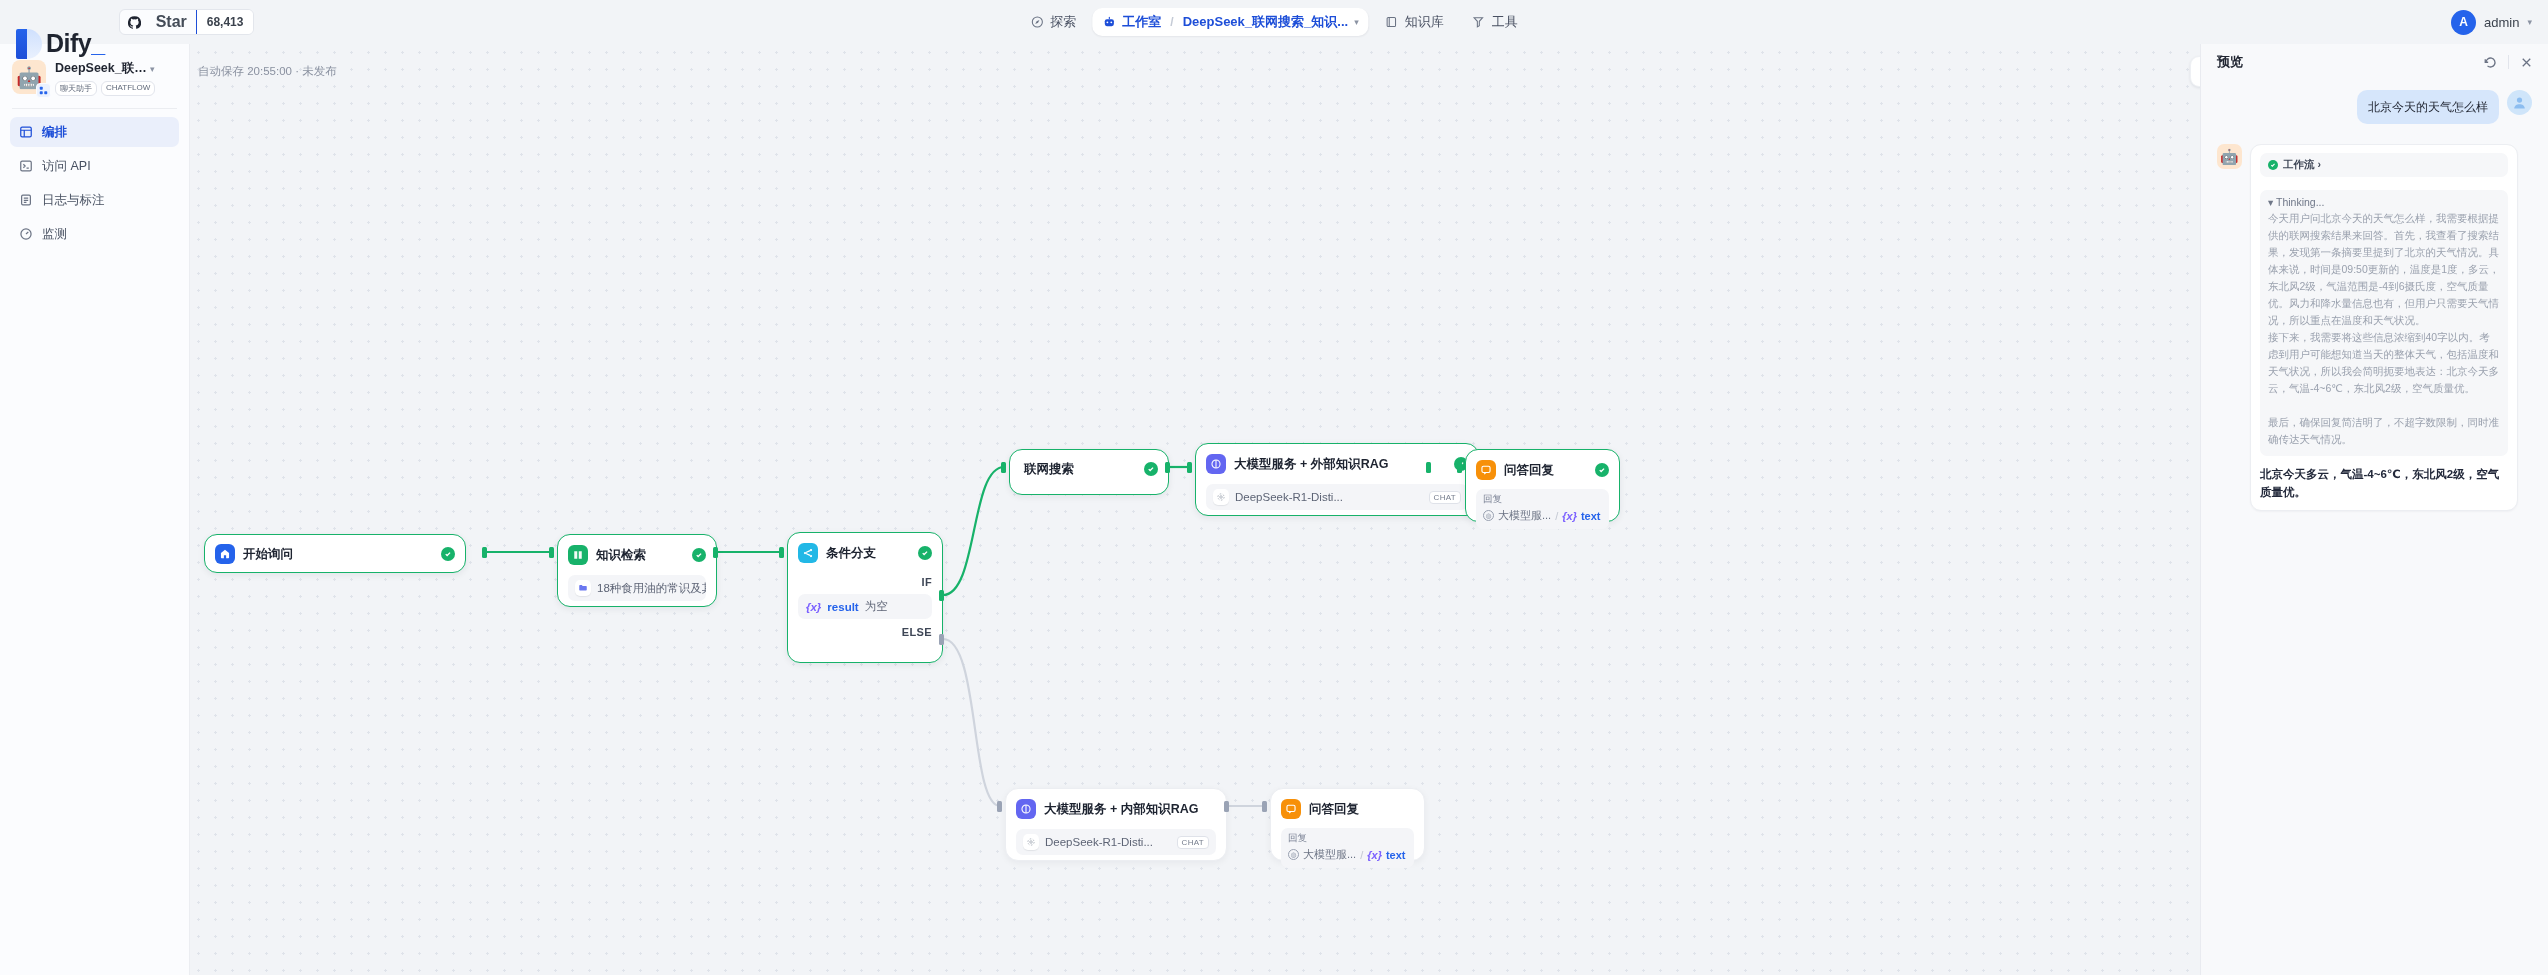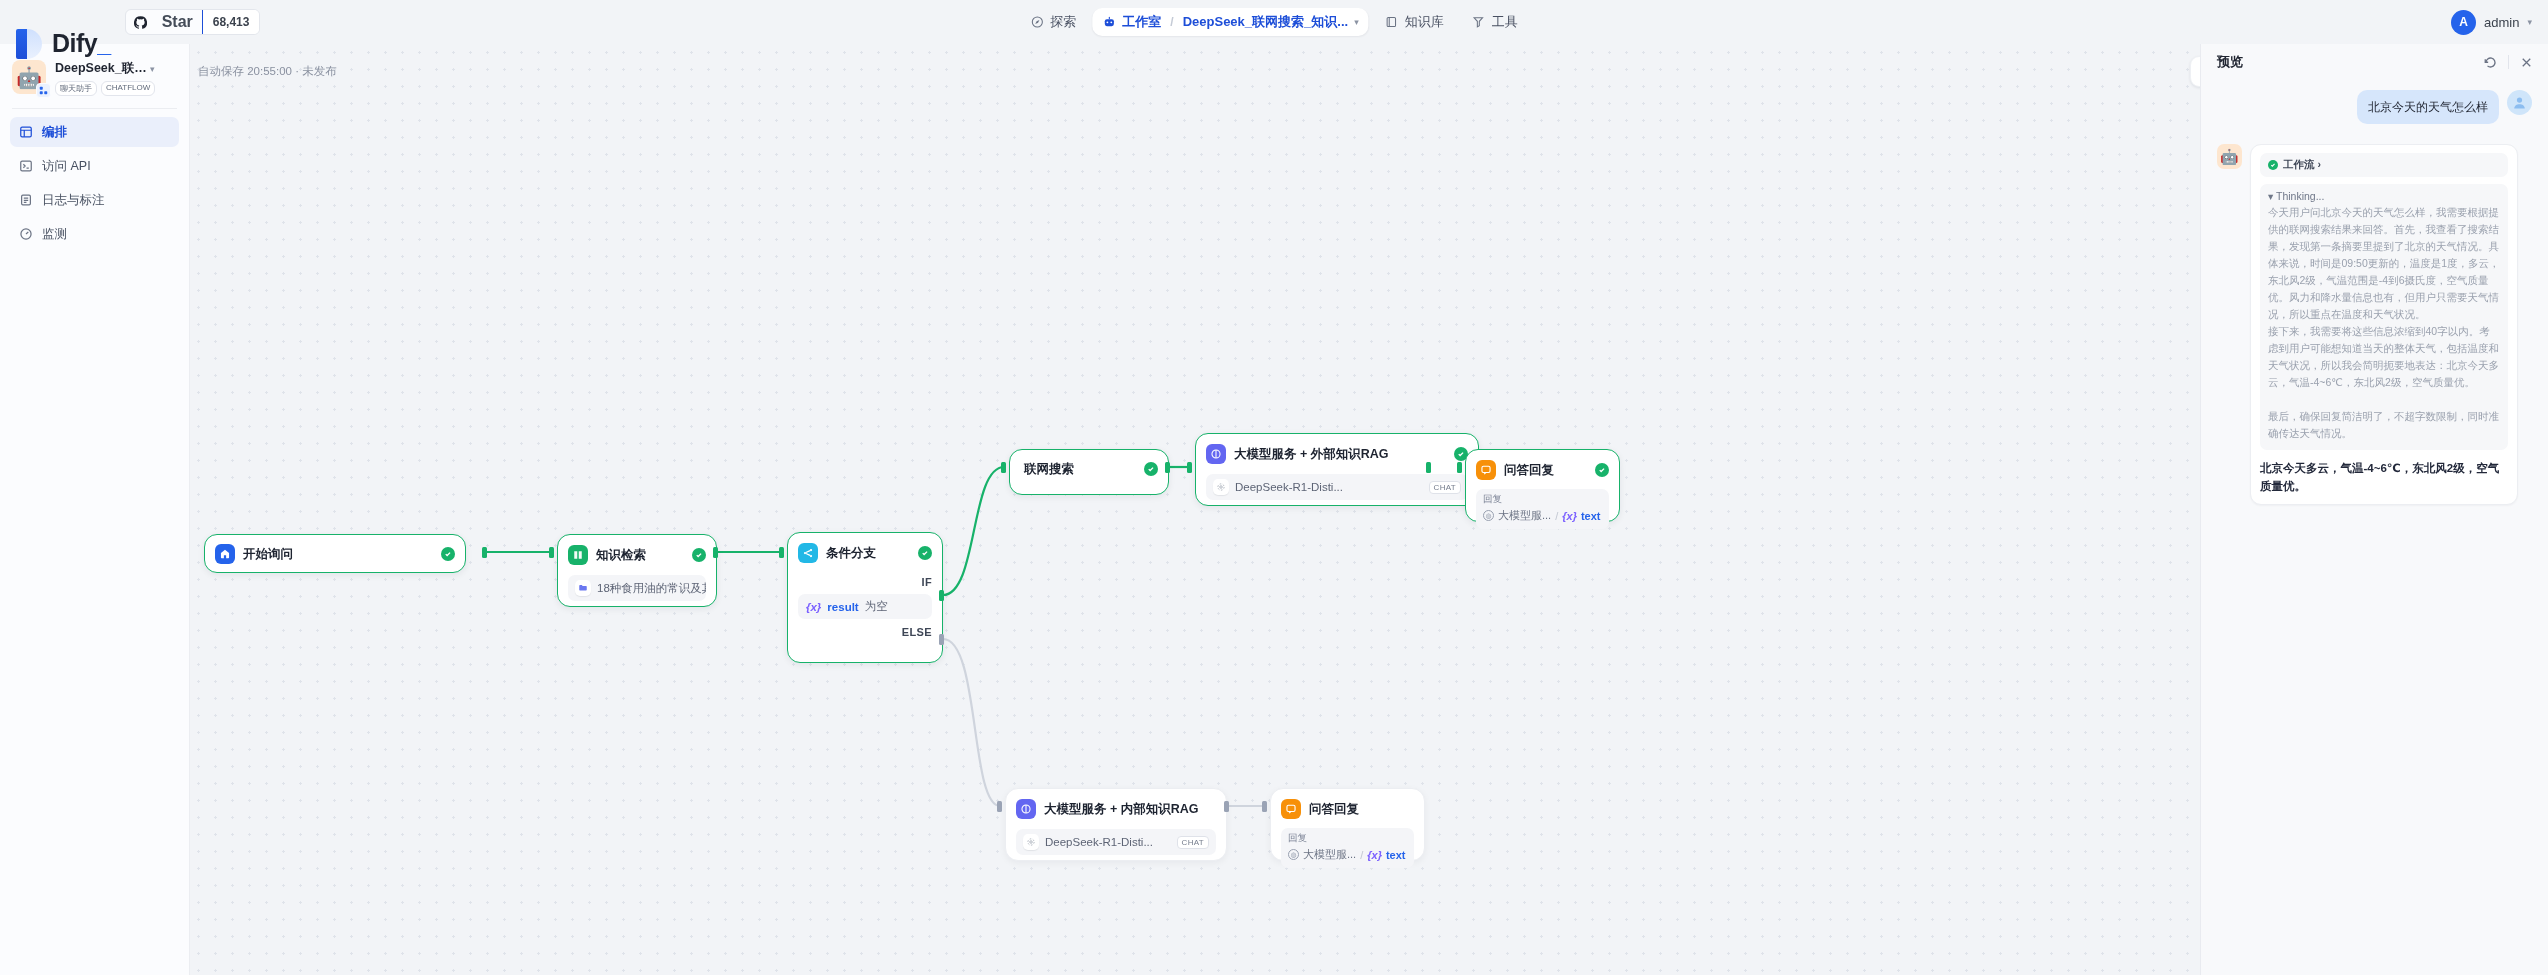--- a/index.html
+++ b/index.html
@@ -9,21 +9,21 @@
     background: #f2f4f7; overflow: hidden;
   }
   body { position: relative; }
 
   
   .topbar {
     position: absolute; left: 0; top: 0; width: 2548px; height: 44px;
     background: #f2f4f7; display: flex; align-items: center;
     z-index: 40;
   }
-  .brand { display: flex; align-items: center; gap: 10px; padding-left: 16px; margin-top: 44px; }
+  .brand { display: flex; align-items: center; gap: 4px; padding-left: 16px; margin-top: 44px; }
   .logo-mark {
     width: 26px; height: 30px; position: relative;
   }
   .logo-mark .bar {
     position: absolute; left: 0; top: 0; width: 11px; height: 30px;
     background: linear-gradient(180deg,#2563eb,#1d4ed8); border-radius: 2px 0 0 2px;
   }
   .logo-mark .round {
     position: absolute; left: 11px; top: 0; width: 15px; height: 30px;
     background: linear-gradient(180deg,#cfe0fd,#eaf1fe);
@@ -255,21 +255,21 @@
     width: 25px; height: 25px; border-radius: 7px; background: #fde6cf; flex: 0 0 auto;
     display: flex; align-items: center; justify-content: center; font-size: 15px;
   }
   .bubble-bot {
     background: #fff; border: 1px solid #eceef2; border-radius: 11px;
     padding: 8px 9px; width: 268px; box-shadow: 0 1px 2px rgba(16,24,40,.04);
   }
   .wf-chip {
     display: flex; align-items: center; gap: 5px; background: #f6f7f9;
     border-radius: 7px; padding: 5px 8px; font-size: 10.5px; color: #3e4656;
-    font-weight: 600; margin-bottom: 7px;
+    font-weight: 600; margin-bottom: 13px;
   }
   .wf-dot {
     width: 10px; height: 10px; border-radius: 50%; background: #17b26a;
     display: inline-flex; align-items: center; justify-content: center;
   }
   .wf-dot svg { width: 6px; height: 6px; }
   .think-box {
     background: #f6f7f9; border-radius: 7px; padding: 6px 8px 8px 8px;
   }
   .think-head { font-size: 10.5px; color: #6f7788; margin-bottom: 2px; }
@@ -496,21 +496,21 @@
       <span class="ok-badge">
           <svg viewBox="0 0 12 12" fill="none" stroke="#fff" stroke-width="2">
             <path d="M2.6 6.2l2.1 2.1 4.4-4.4"></path>
           </svg>
         </span>
     </div>
   </div>
   <div class="port" style="left:811px;top:418px;"></div>
   <div class="port" style="left:975px;top:418px;"></div>
 
-  <div class="node" style="left:1005px;top:389px;width:284px;height:73px;">
+  <div class="node" style="left:1005px;top:399px;width:284px;height:73px;">
     <div class="node-head">
       <span class="node-ico" style="background:#6366f1">
         <svg viewBox="0 0 16 16" fill="none" stroke="#fff" stroke-width="1.4">
             <circle cx="8" cy="8" r="5.4"></circle>
             <path d="M8 2.6v10.8"></path>
           </svg>
       </span>
       <span class="node-title mid">大模型服务 + 外部知识RAG</span>
       <span class="ok-badge">
           <svg viewBox="0 0 12 12" fill="none" stroke="#fff" stroke-width="2">

